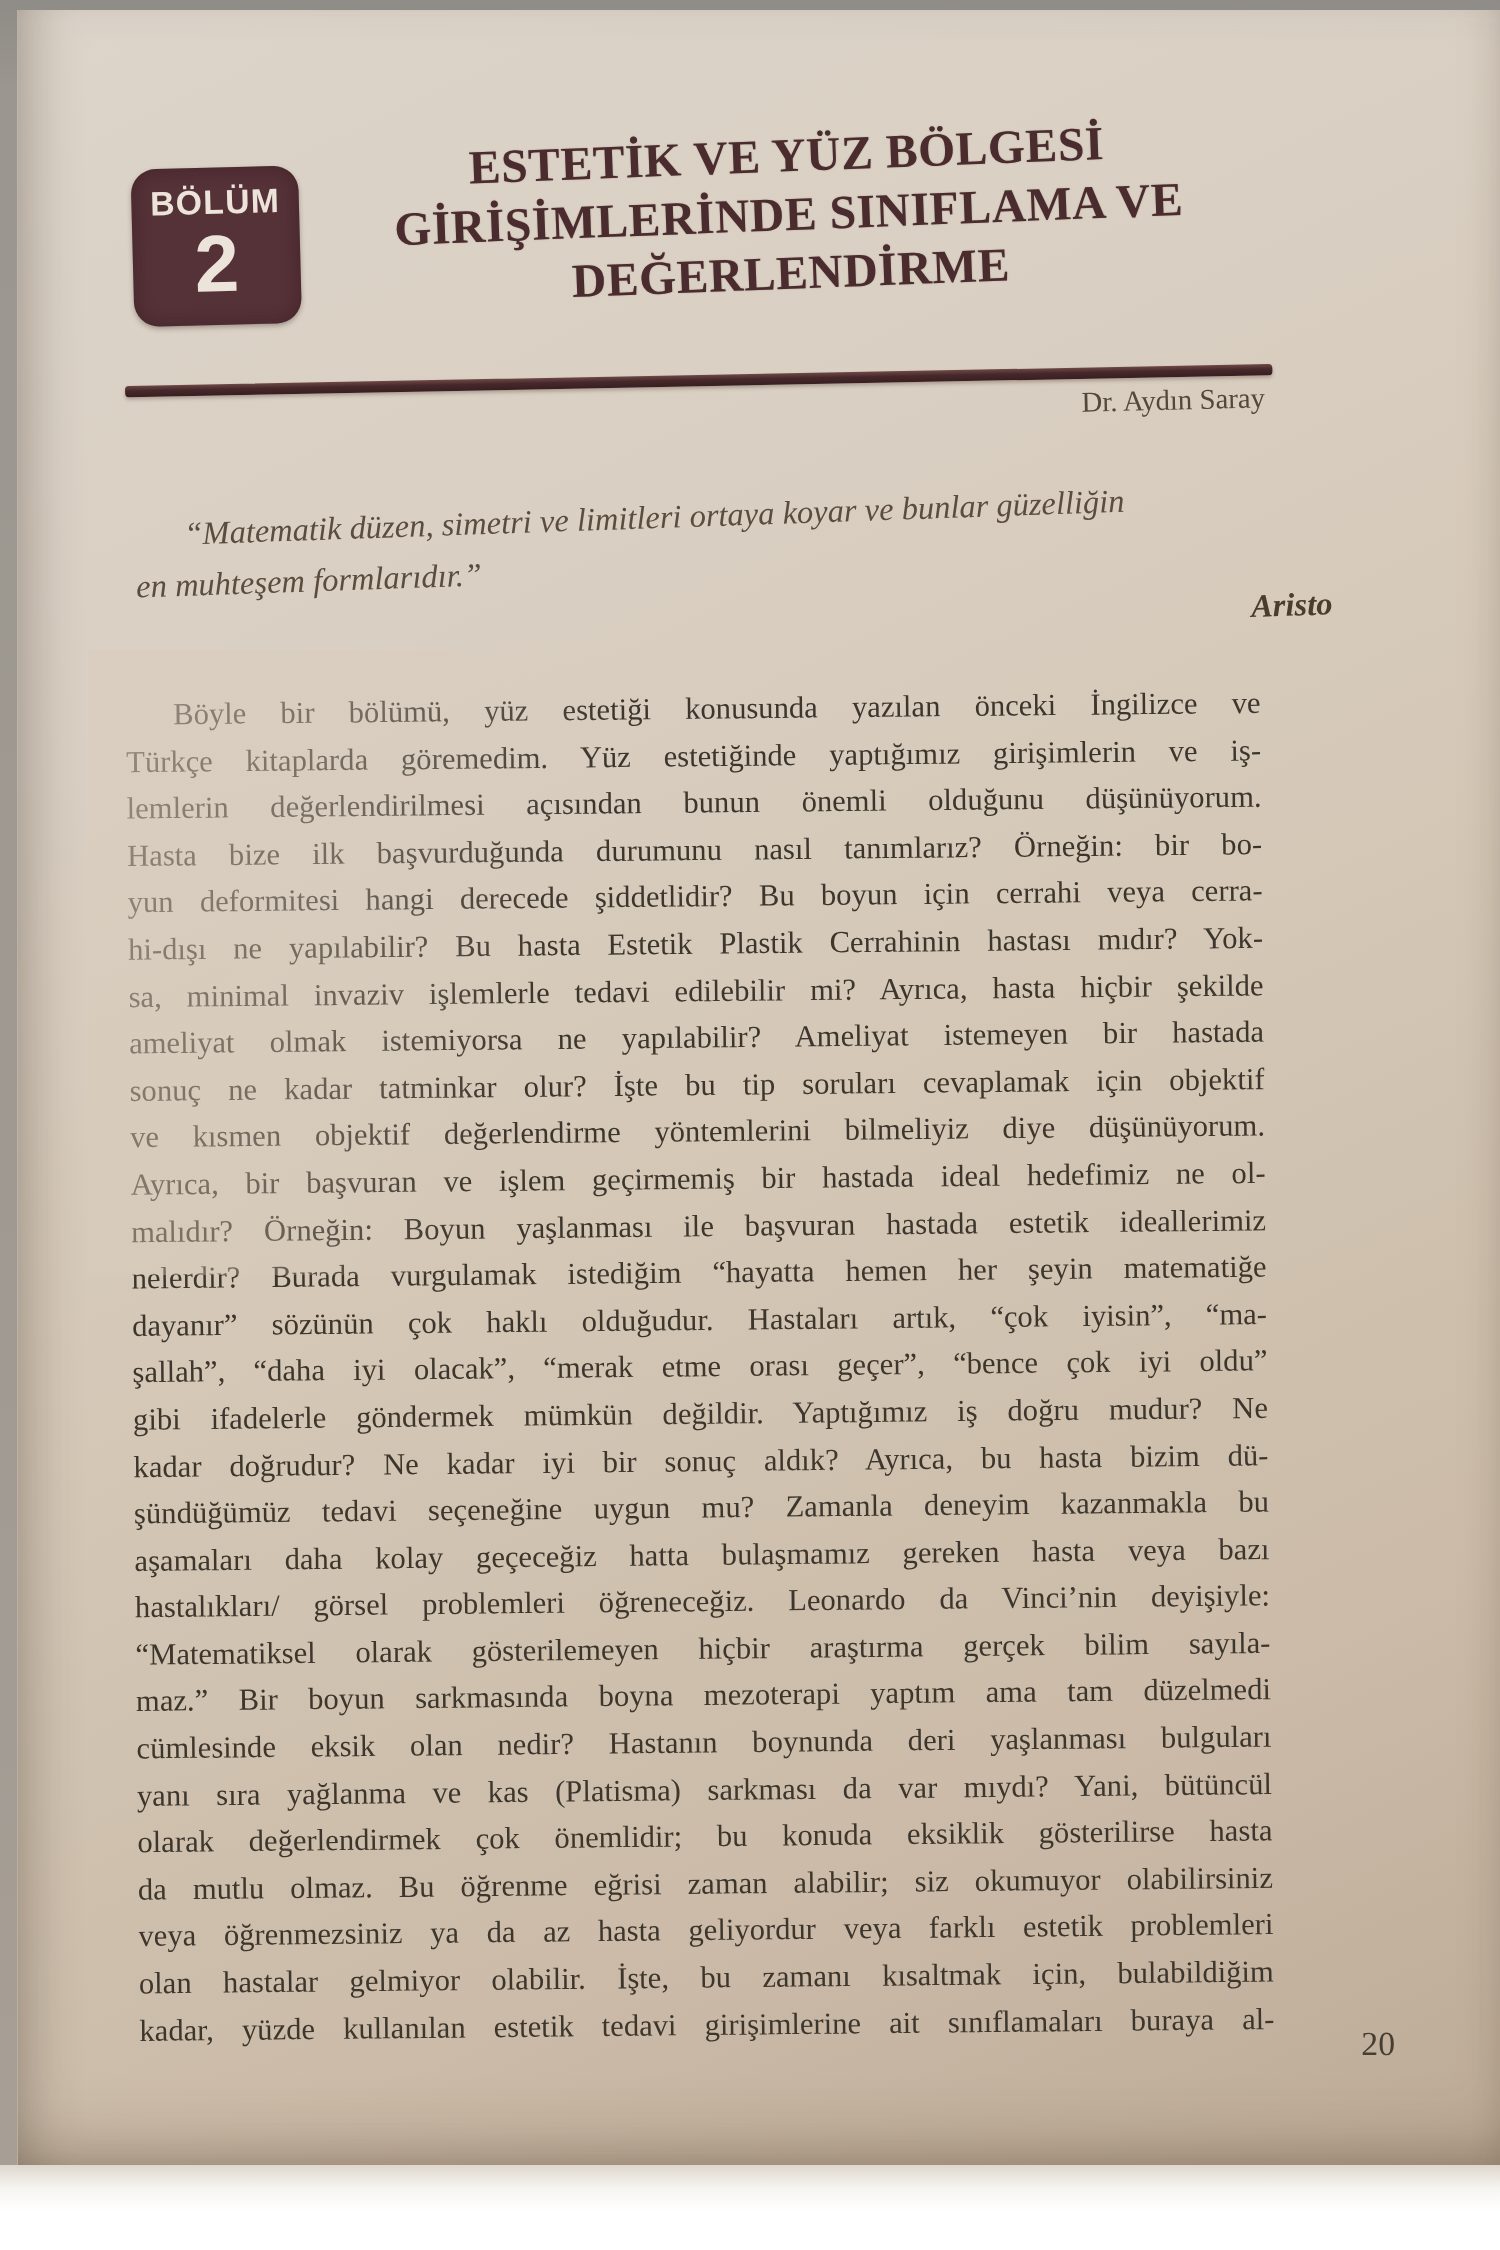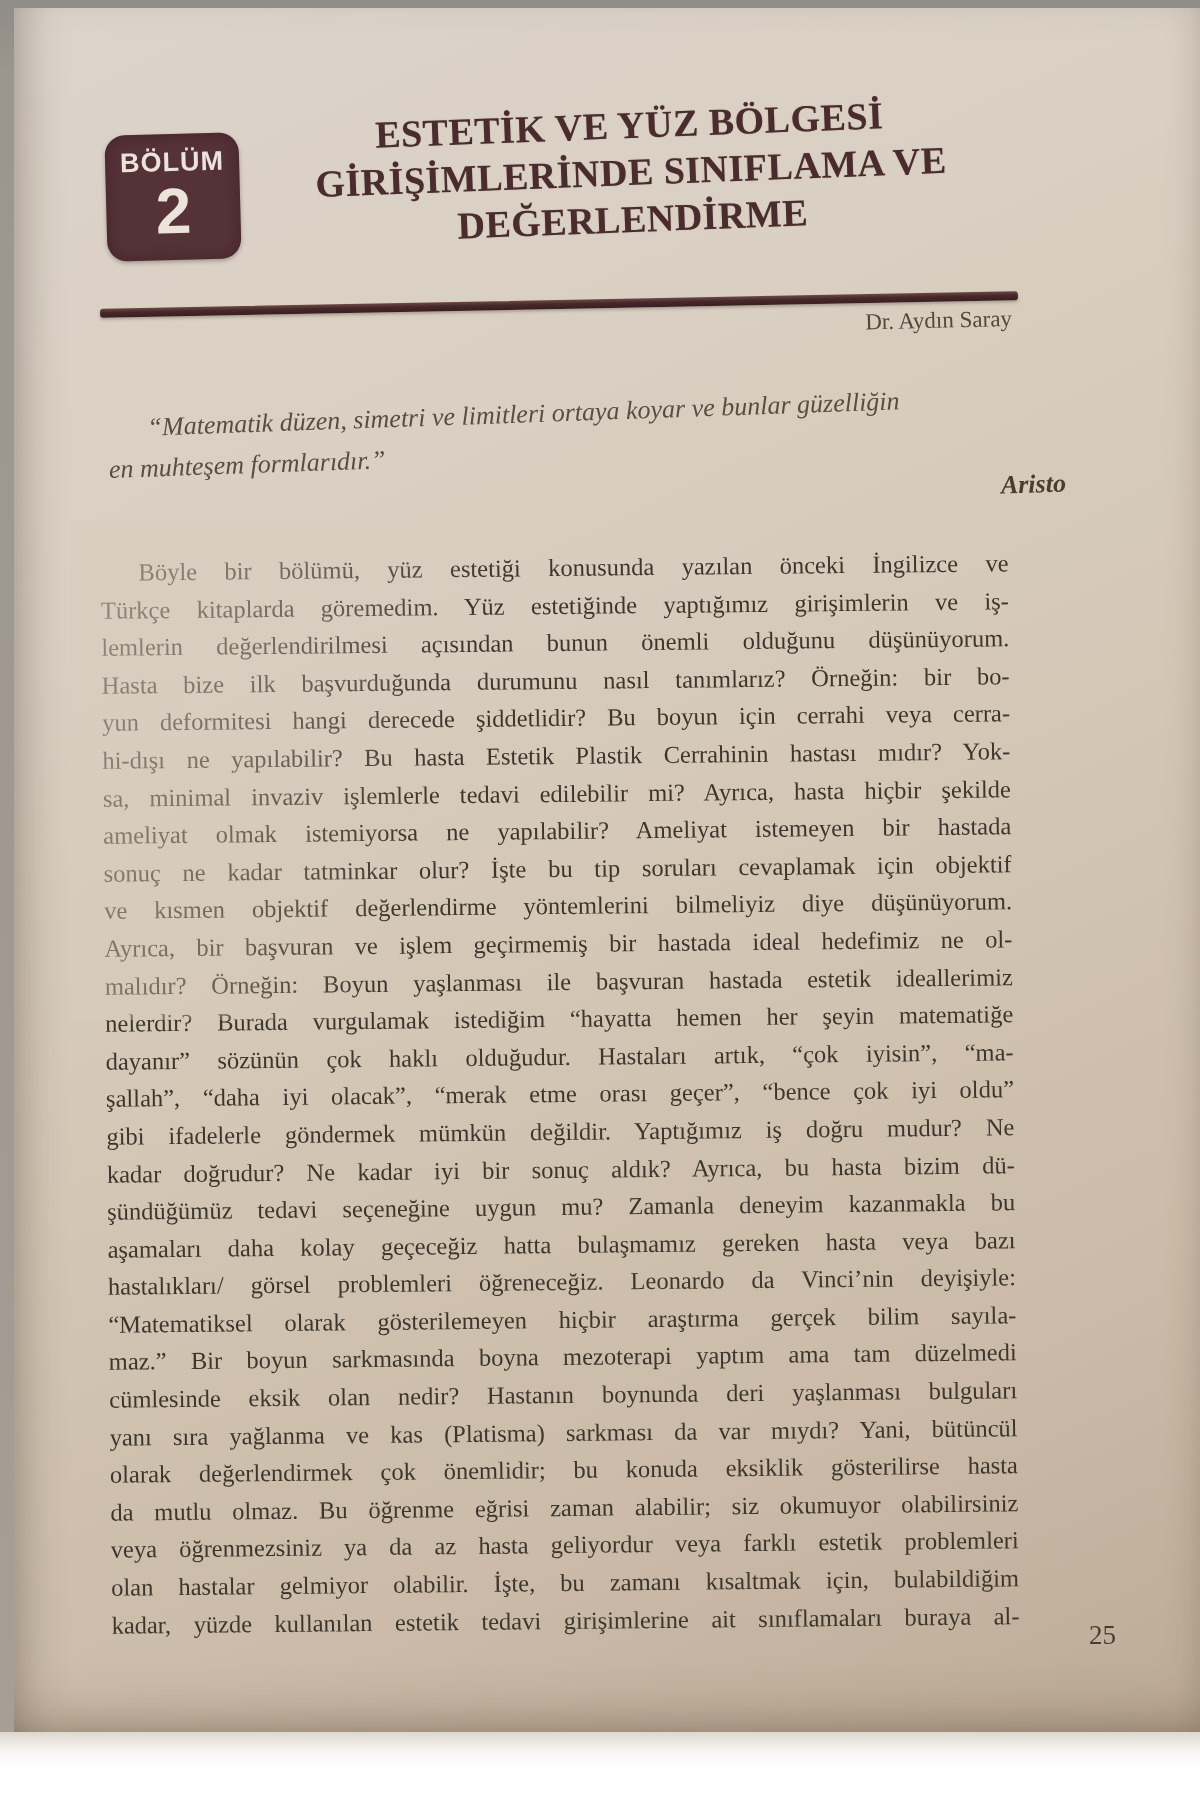--- a/index.html
+++ b/index.html
@@ -128,18 +128,18 @@
     <div class="bline">maz.” Bir boyun sarkmasında boyna mezoterapi yaptım ama tam düzelmedi</div>
     <div class="bline">cümlesinde eksik olan nedir? Hastanın boynunda deri yaşlanması bulguları</div>
     <div class="bline">yanı sıra yağlanma ve kas (Platisma) sarkması da var mıydı? Yani, bütüncül</div>
     <div class="bline">olarak değerlendirmek çok önemlidir; bu konuda eksiklik gösterilirse hasta</div>
     <div class="bline">da mutlu olmaz. Bu öğrenme eğrisi zaman alabilir; siz okumuyor olabilirsiniz</div>
     <div class="bline">veya öğrenmezsiniz ya da az hasta geliyordur veya farklı estetik problemleri</div>
     <div class="bline">olan hastalar gelmiyor olabilir. İşte, bu zamanı kısaltmak için, bulabildiğim</div>
     <div class="bline">kadar, yüzde kullanılan estetik tedavi girişimlerine ait sınıflamaları buraya al-</div>
   </div>
 
-  <div class="page-number">25</div>
+  <div class="page-number">20</div>
 
 </div>
 
 <div class="body-fade"></div>
 <div class="white-strip"></div>
 
 </body></html>

